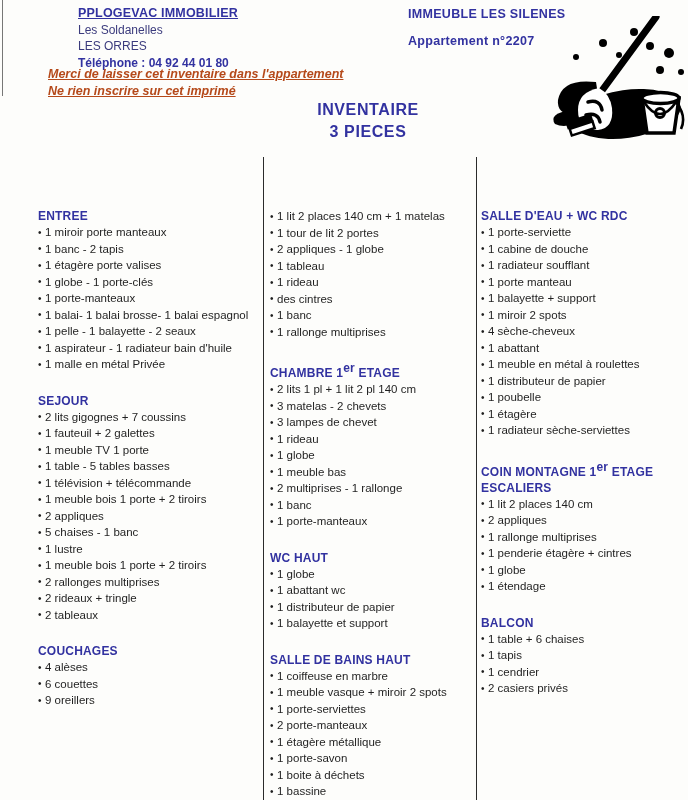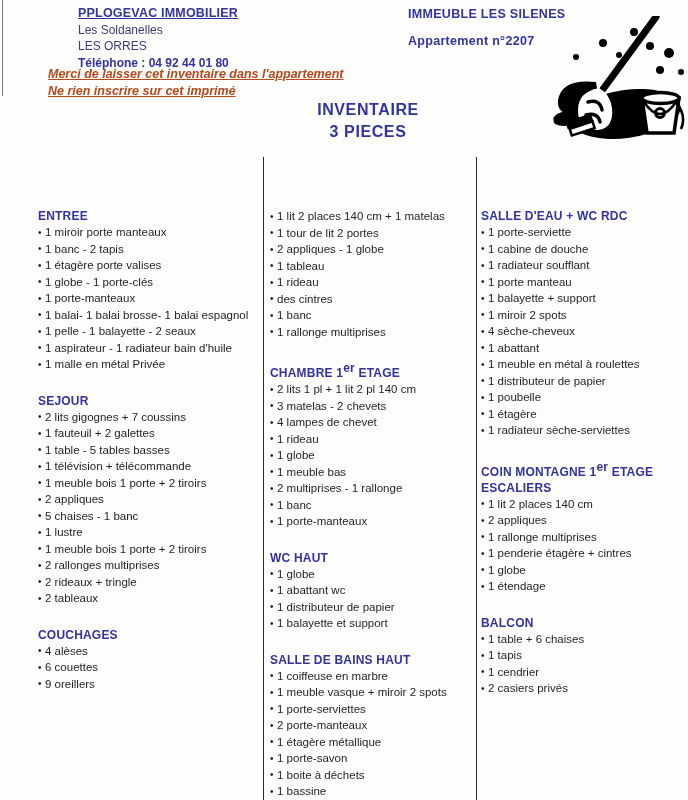--- a/index.html
+++ b/index.html
@@ -122,20 +122,21 @@
       <div class="item"><span class="bullet">•</span><span>1 porte-manteaux</span></div>
       <div class="item"><span class="bullet">•</span><span>1 balai- 1 balai brosse- 1 balai espagnol</span></div>
       <div class="item"><span class="bullet">•</span><span>1 pelle  -  1 balayette  -  2 seaux</span></div>
       <div class="item"><span class="bullet">•</span><span>1 aspirateur  -  1 radiateur bain d'huile</span></div>
       <div class="item"><span class="bullet">•</span><span>1 malle en métal Privée</span></div>
     </div>
     <div class="section">
       <div class="sec-title">SEJOUR</div>
       <div class="item"><span class="bullet">•</span><span>2 lits gigognes + 7 coussins</span></div>
       <div class="item"><span class="bullet">•</span><span>1 fauteuil + 2 galettes</span></div>
+      <div class="item"><span class="bullet">•</span><span>1 meuble TV 1 porte</span></div>
       <div class="item"><span class="bullet">•</span><span>1 table  -  5 tables basses</span></div>
       <div class="item"><span class="bullet">•</span><span>1 télévision + télécommande</span></div>
       <div class="item"><span class="bullet">•</span><span>1 meuble bois 1 porte + 2 tiroirs</span></div>
       <div class="item"><span class="bullet">•</span><span>2 appliques</span></div>
       <div class="item"><span class="bullet">•</span><span>5 chaises  -  1 banc</span></div>
       <div class="item"><span class="bullet">•</span><span>1 lustre</span></div>
       <div class="item"><span class="bullet">•</span><span>1 meuble bois 1 porte + 2 tiroirs</span></div>
       <div class="item"><span class="bullet">•</span><span>2 rallonges multiprises</span></div>
       <div class="item"><span class="bullet">•</span><span>2 rideaux + tringle</span></div>
       <div class="item"><span class="bullet">•</span><span>2 tableaux</span></div>
@@ -155,21 +156,21 @@
       <div class="item"><span class="bullet">•</span><span>1 tableau</span></div>
       <div class="item"><span class="bullet">•</span><span>1 rideau</span></div>
       <div class="item"><span class="bullet">•</span><span>des cintres</span></div>
       <div class="item"><span class="bullet">•</span><span>1 banc</span></div>
       <div class="item"><span class="bullet">•</span><span>1 rallonge multiprises</span></div>
     </div>
     <div class="section">
       <div class="sec-title">CHAMBRE 1<sup>er</sup> ETAGE</div>
       <div class="item"><span class="bullet">•</span><span>2 lits 1 pl + 1 lit 2 pl 140 cm</span></div>
       <div class="item"><span class="bullet">•</span><span>3 matelas  -  2 chevets</span></div>
-      <div class="item"><span class="bullet">•</span><span>4 lampes de chevet</span></div>
+      <div class="item"><span class="bullet">•</span><span>3 lampes de chevet</span></div>
       <div class="item"><span class="bullet">•</span><span>1 rideau</span></div>
       <div class="item"><span class="bullet">•</span><span>1 globe</span></div>
       <div class="item"><span class="bullet">•</span><span>1 meuble bas</span></div>
       <div class="item"><span class="bullet">•</span><span>2 multiprises - 1 rallonge</span></div>
       <div class="item"><span class="bullet">•</span><span>1 banc</span></div>
       <div class="item"><span class="bullet">•</span><span>1 porte-manteaux</span></div>
     </div>
     <div class="section">
       <div class="sec-title">WC HAUT</div>
       <div class="item"><span class="bullet">•</span><span>1 globe</span></div>

